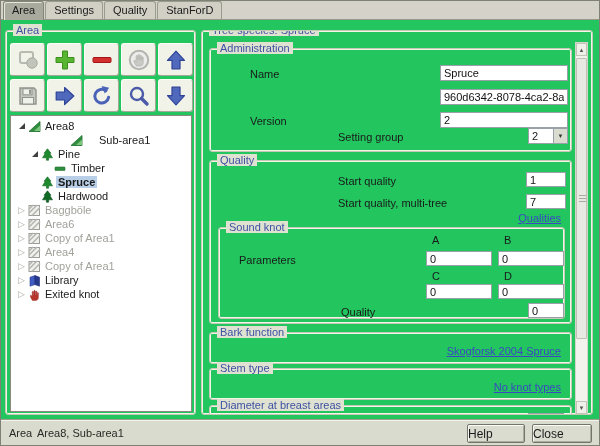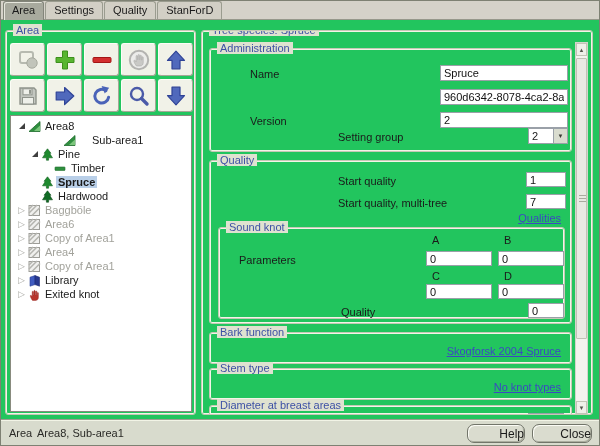--- a/index.html
+++ b/index.html
@@ -101,24 +101,24 @@
   }
   
   .statusbar {
     position:absolute; left:0; bottom:0; right:0; height:26px;
     background:#d8dbcd; border-top:1px solid #9b9e90;
     box-shadow: inset 0 1px 0 #f2f4e6;
   }
   .sb-text { position:absolute; top:7px; white-space:nowrap; color:#2a2a26; }
   .sb-btn {
     position:absolute; top:4px; height:19px; background:#dadccf;
-    border:1px solid #72756a; border-radius:7px;
+    border:1px solid #72756a; border-radius:2px;
     box-shadow: inset 1px 1px 0 #fbfcf5, inset -1px -1px 0 #abae9f;
     font-family:"Liberation Sans", sans-serif; font-size:12px; color:#1a1a1a;
-    text-align:right; cursor:default;
+    text-align:left; cursor:default;
   }
 </style>
 </head>
 <body>
 
 <div class="window">
 
   <div class="tabbar">
     <div class="tab selected">Area</div>
     <div class="tab">Settings</div>
@@ -219,21 +219,21 @@
               <span class="exp-open"></span>
             </span>
             <span class="ticon">
               <svg width="13" height="13">
                 <path d="M1 11.5L12 11.5 12 1.5z" fill="#2f8f3f" stroke="#1d6c2c" stroke-width="0.8"></path>
                 <path d="M6 11L12 11 12 5.5z" fill="#7cc67c"></path>
               </svg>
             </span>
             <span class="tlabel">Area8</span>
           </div>
-          <div class="trow" style="padding-left: 27px; gap: 12px;">
+          <div class="trow" style="padding-left: 34px; gap: 12px;">
             <span class="texp"></span>
             <span class="ticon">
               <svg width="13" height="13">
                 <path d="M1 11.5L12 11.5 12 1.5z" fill="#2f8f3f" stroke="#1d6c2c" stroke-width="0.8"></path>
                 <path d="M6 11L12 11 12 5.5z" fill="#7cc67c"></path>
               </svg>
             </span>
             <span class="tlabel">Sub-area1</span>
           </div>
           <div class="trow" style="padding-left: 17px;">

